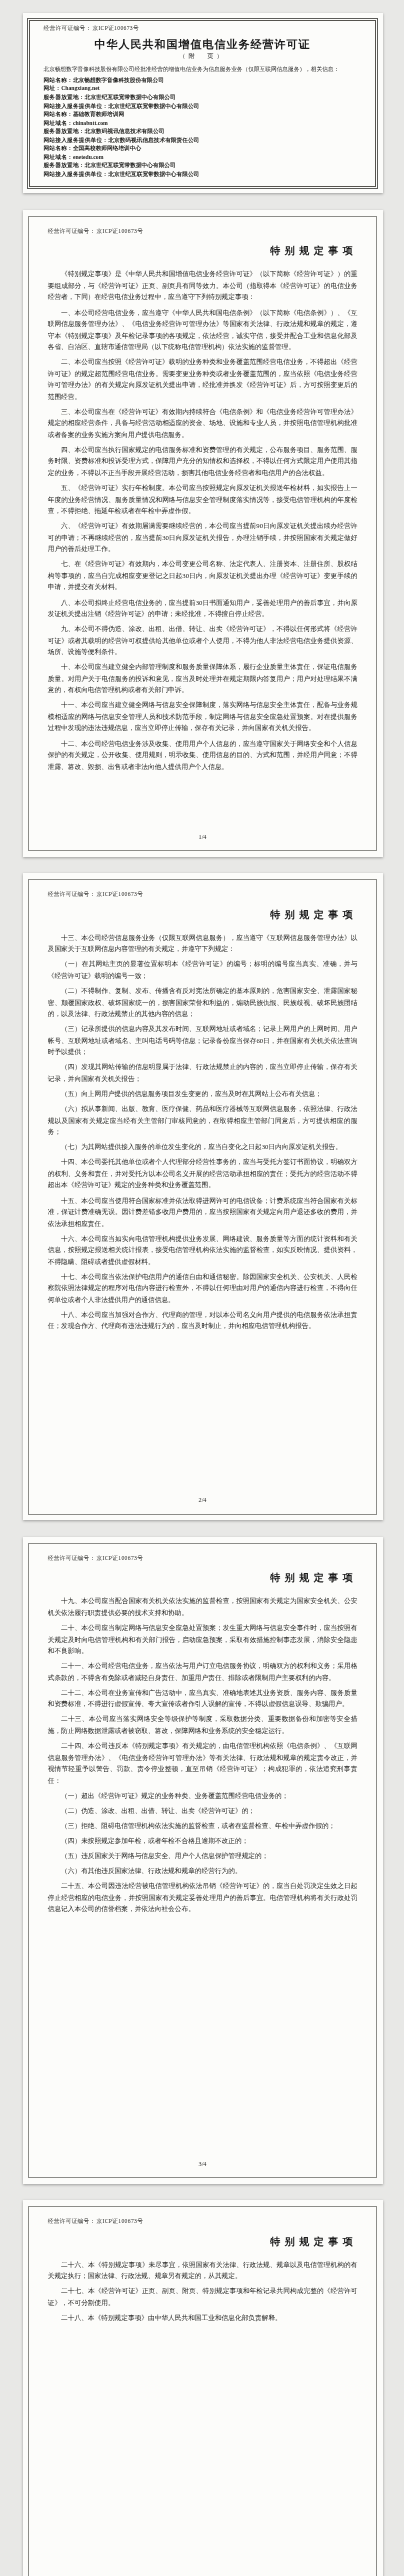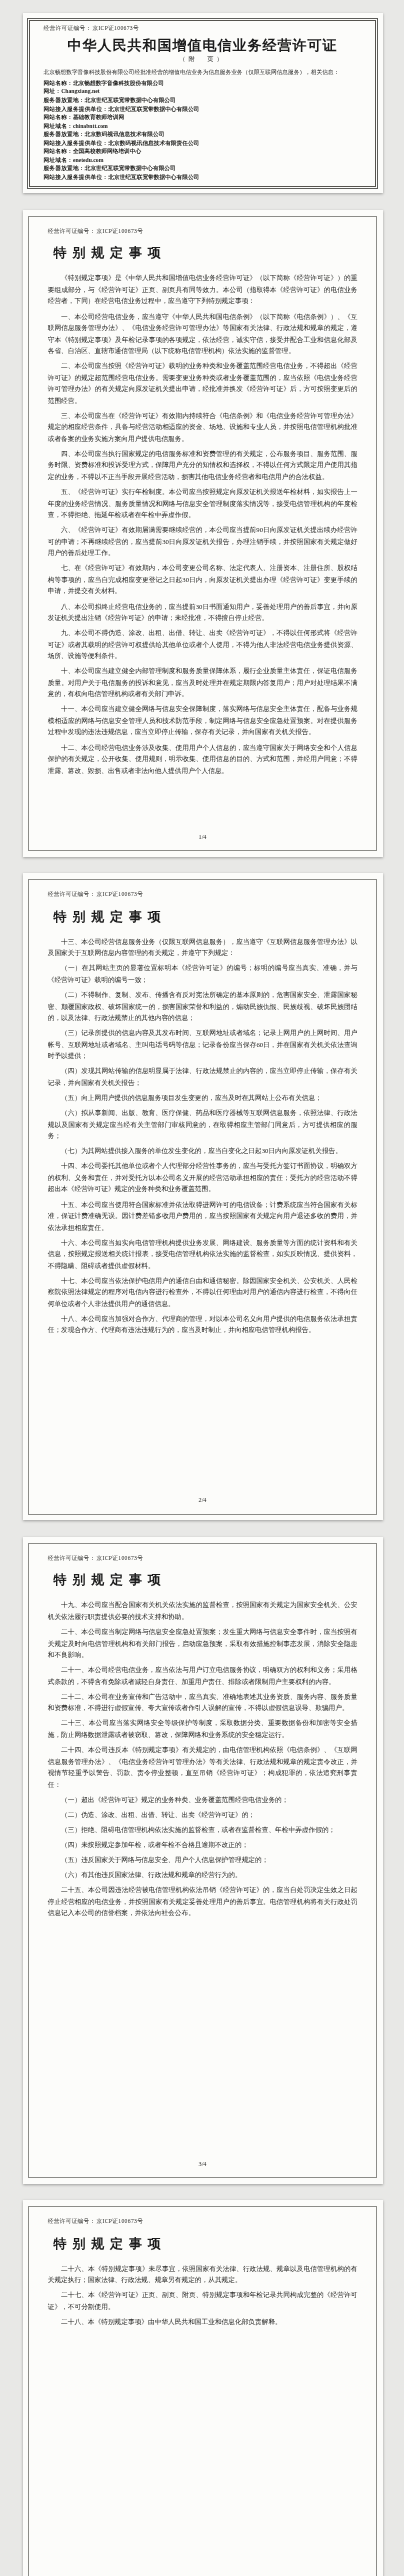--- a/index.html
+++ b/index.html
@@ -28,42 +28,42 @@
     height: 100%; box-sizing: border-box;
     border: 1px solid #55534e;
     padding: 4.1px 13.4px 3.1px;
     overflow: hidden;
   }
   .page-header { font-size: 5.7px; letter-spacing: 0.3px; color: #2a2a28; }
   .lic-no { margin-left: 1px; }
   .cert-title {
     margin: 3.6px 0 0.5px;
     text-align: center;
-    font-size: 14px;
+    font-size: 11px;
     font-weight: 700;
     letter-spacing: 1px;
   }
   .cert-subtitle { text-align: center; font-size: 6.2px; letter-spacing: 3.1px; margin: 0 0 3.6px; }
   .cert-intro { font-size: 5.7px; line-height: 1.5; margin: 0 0 2.6px; text-align: justify; }
   .entry { font-size: 5.7px; line-height: 1.5; font-weight: 600; color: #232321; white-space: nowrap; overflow: hidden; }
   .entry-label { letter-spacing: 0.2px; }
 
   
   .prov { height: 647px; padding: 5.7px; }
   .prov-frame {
     position: relative;
     height: 100%; box-sizing: border-box;
     border: 0.8px solid #8c8c88;
     padding: 11.3px 18.5px 27px;
     overflow: hidden;
   }
   .prov-title {
     margin: 8.2px 0 10.3px;
-    text-align: left;
-    font-size: 13px;
+    text-align: right;
+    font-size: 10px;
     font-weight: 700;
     letter-spacing: 0.45em;
     text-indent: 0.45em;
   }
   .paras { }
   .para {
     font-size: 6.7px;
     line-height: 1.72;
     text-align: justify;
     text-indent: 2em;

